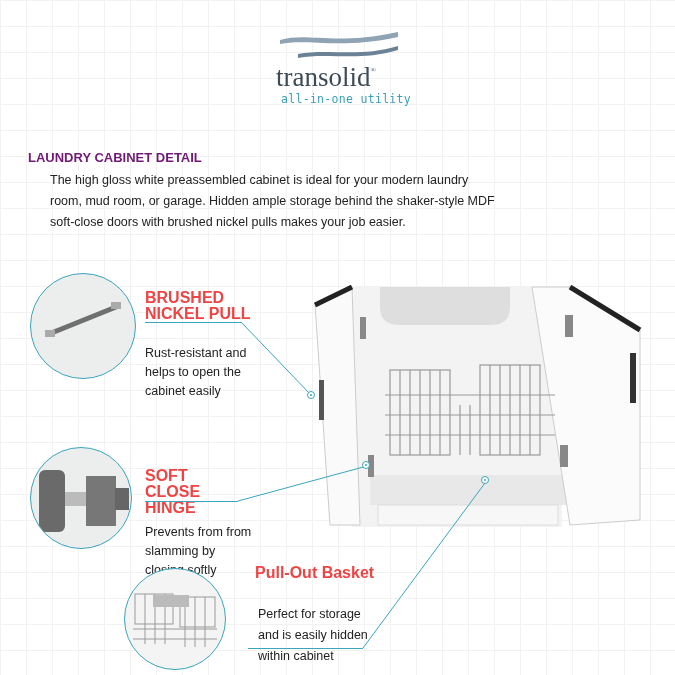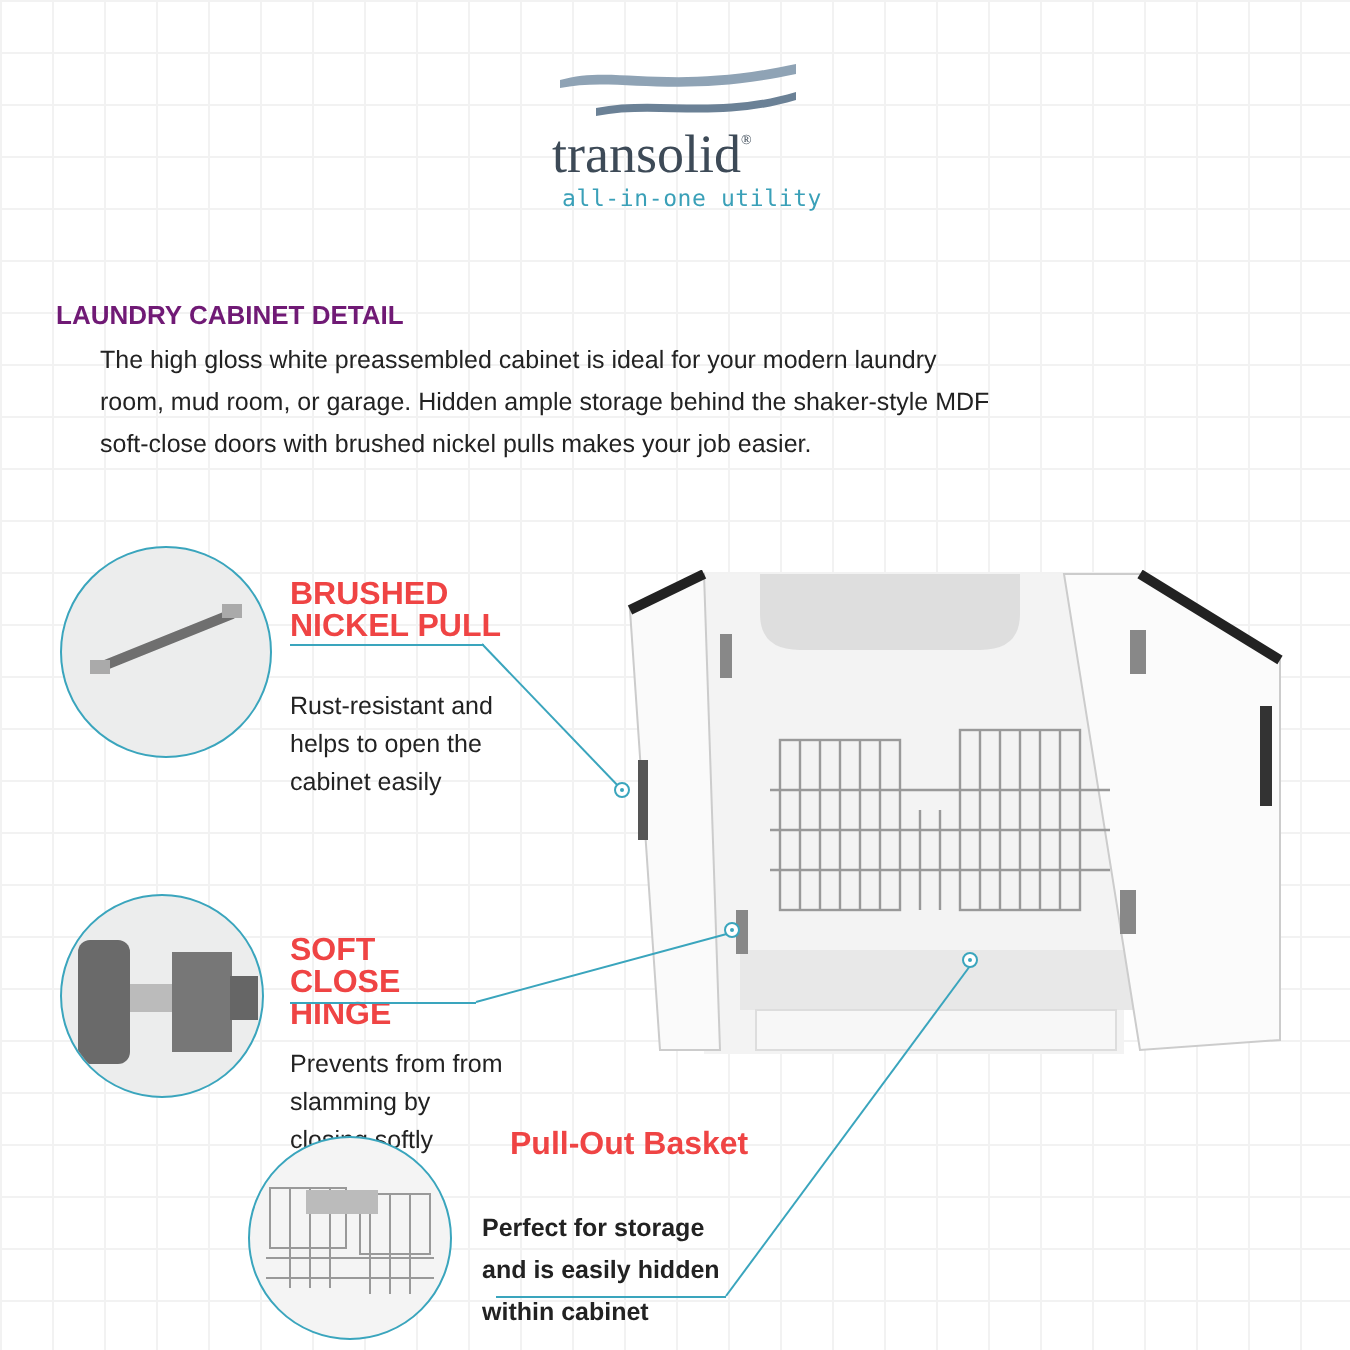--- a/index.html
+++ b/index.html
@@ -91,18 +91,18 @@
   <svg width="100" height="100">
       <g stroke="#999" fill="none" stroke-width="1">
         <rect x="10" y="25" width="38" height="30"></rect>
         <rect x="55" y="28" width="35" height="30"></rect>
         <path d="M8 60 L92 60 M8 70 L92 70 M20 25v50 M30 25v50 M40 25v50 M60 28v50 M70 28v50 M80 28v50"></path>
       </g>
       <rect x="28" y="26" width="36" height="12" fill="#bbb"></rect>
     </svg>
 </div>
 <div class="abs feat-title" style="left:255px;top:565px;">Pull-Out Basket</div>
-<div class="abs feat-desc" style="left:241px;top:584px;width:125px;line-height:21px;font-weight:bold;">Perfect for storage and is easily hidden within cabinet</div>
+<div class="abs feat-desc" style="left:258px;top:584px;width:125px;line-height:21px;">Perfect for storage and is easily hidden within cabinet</div>
 <div class="abs rule" style="left:248px;top:648px;width:115px;"></div>
 <svg class="abs" style="left:360px;top:480px;width:130px;height:170px;">
     <line x1="3" y1="168" x2="125" y2="3" stroke="#3aa5bd" stroke-width="1"></line>
   </svg>
 <div class="abs dot" style="left:481px;top:476px;"></div>
 
 </body></html>

